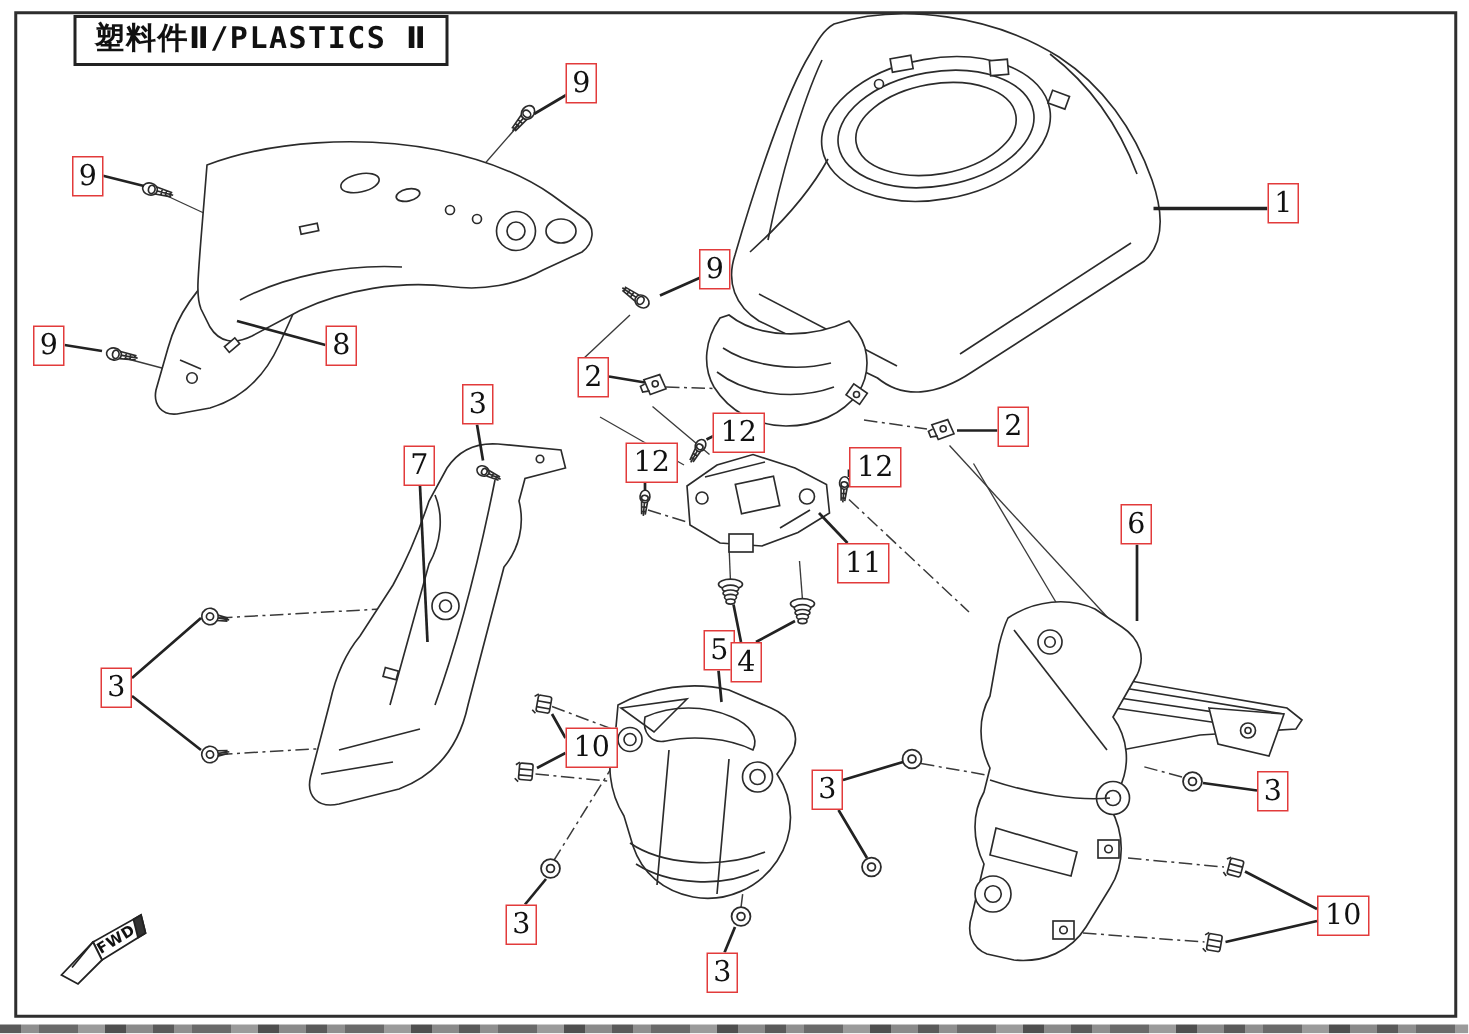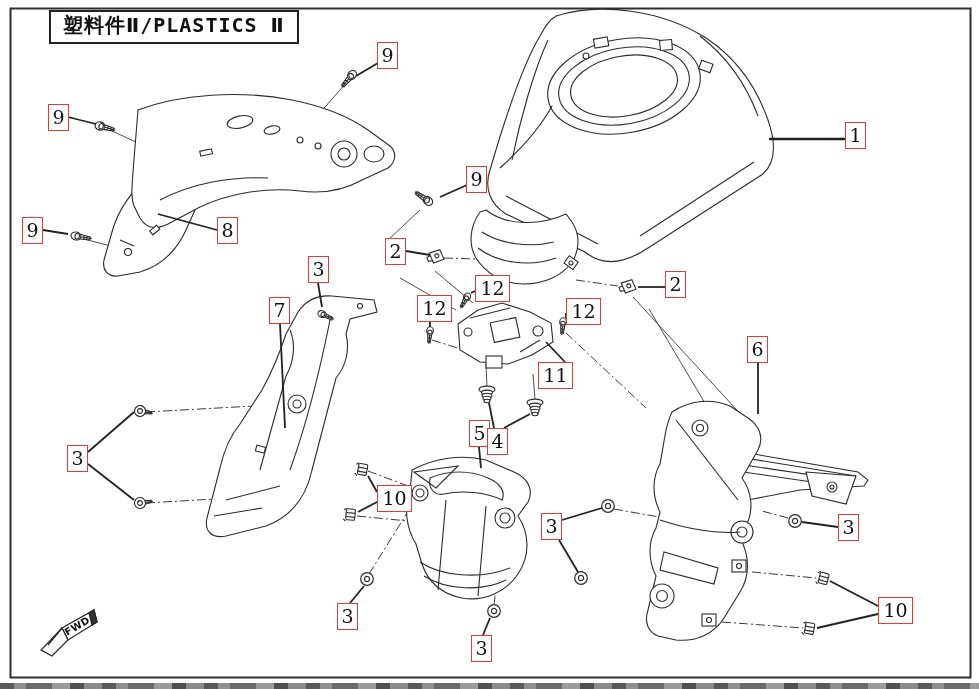--- a/index.html
+++ b/index.html
@@ -263,21 +263,21 @@
   <div class="callout" style="left:22px;top:217px;">9</div>
   <div class="callout" style="left:845px;top:122px;">1</div>
   <div class="callout" style="left:217px;top:217px;">8</div>
   <div class="callout" style="left:385px;top:238px;">2</div>
   <div class="callout" style="left:665px;top:271px;">2</div>
   <div class="callout" style="left:308px;top:256px;">3</div>
   <div class="callout" style="left:269px;top:297px;">7</div>
   <div class="callout w2" style="left:475px;top:275px;">12</div>
   <div class="callout w2" style="left:417px;top:295px;">12</div>
   <div class="callout w2" style="left:566px;top:298px;">12</div>
-  <div class="callout w2" style="left:538px;top:362px;">11</div>
+  <div class="callout w2" style="left:558px;top:362px;">11</div>
   <div class="callout" style="left:747px;top:336px;">6</div>
   <div class="callout" style="left:67px;top:445px;">3</div>
   <div class="callout w2" style="left:377px;top:485px;">10</div>
   <div class="callout" style="left:469px;top:420px;">5</div>
   <div class="callout" style="left:487px;top:428px;">4</div>
   <div class="callout" style="left:541px;top:513px;">3</div>
   <div class="callout" style="left:838px;top:514px;">3</div>
   <div class="callout" style="left:337px;top:603px;">3</div>
   <div class="callout" style="left:471px;top:635px;">3</div>
   <div class="callout w2" style="left:878px;top:597px;">10</div>

